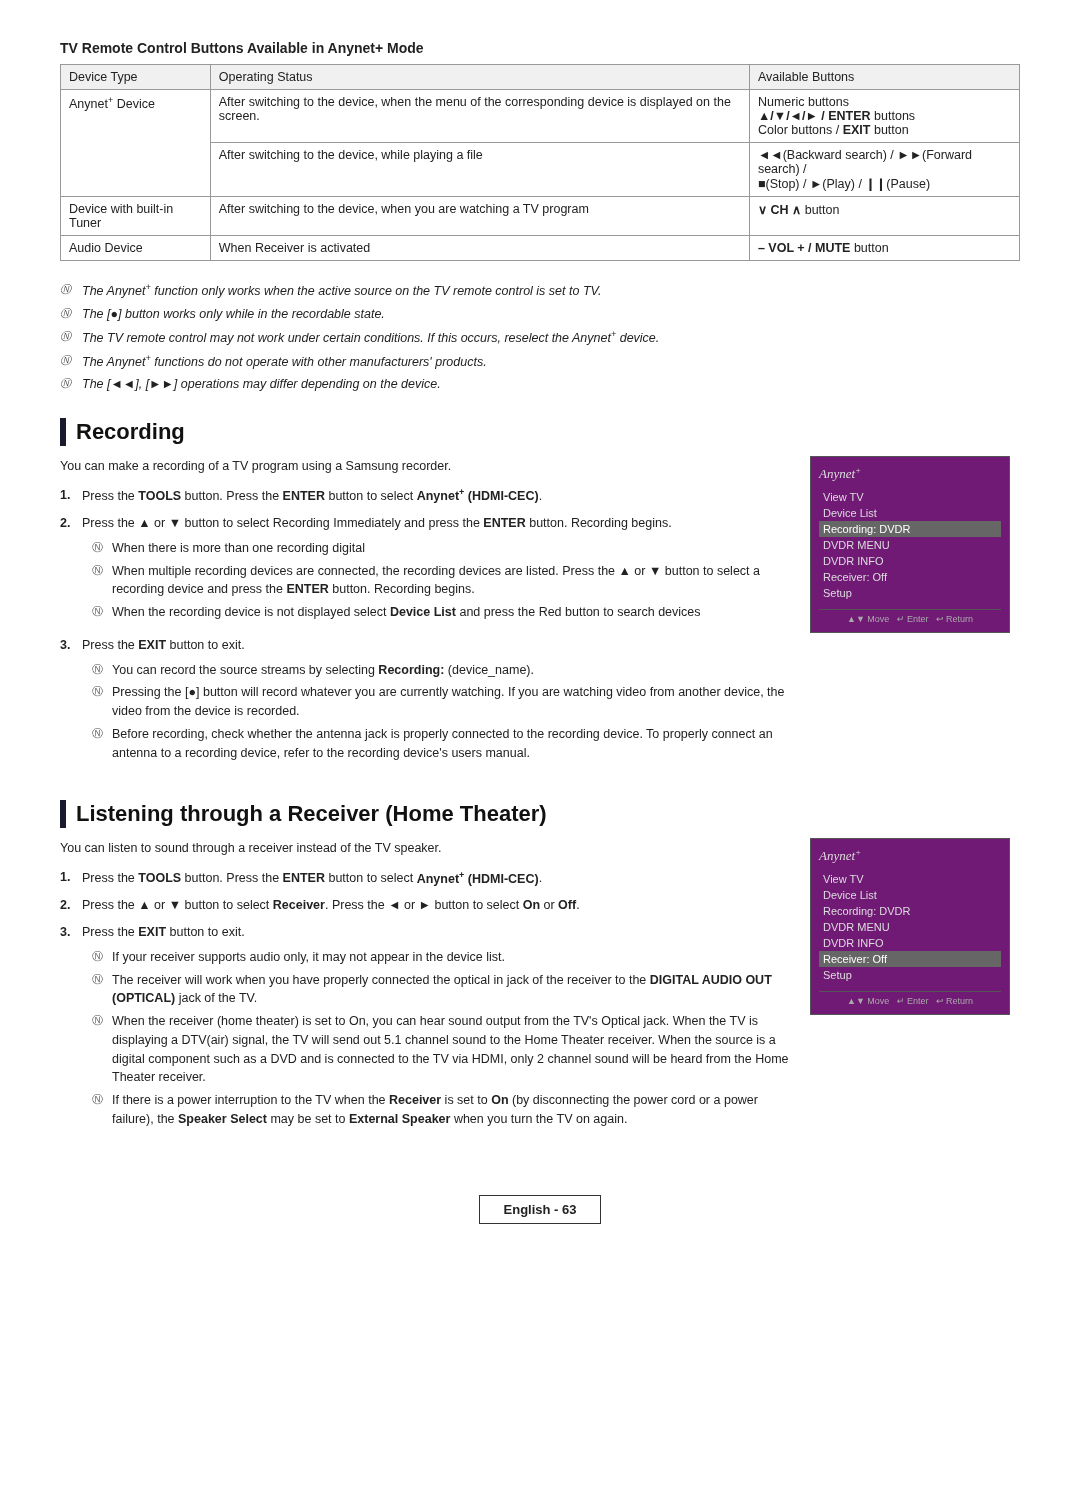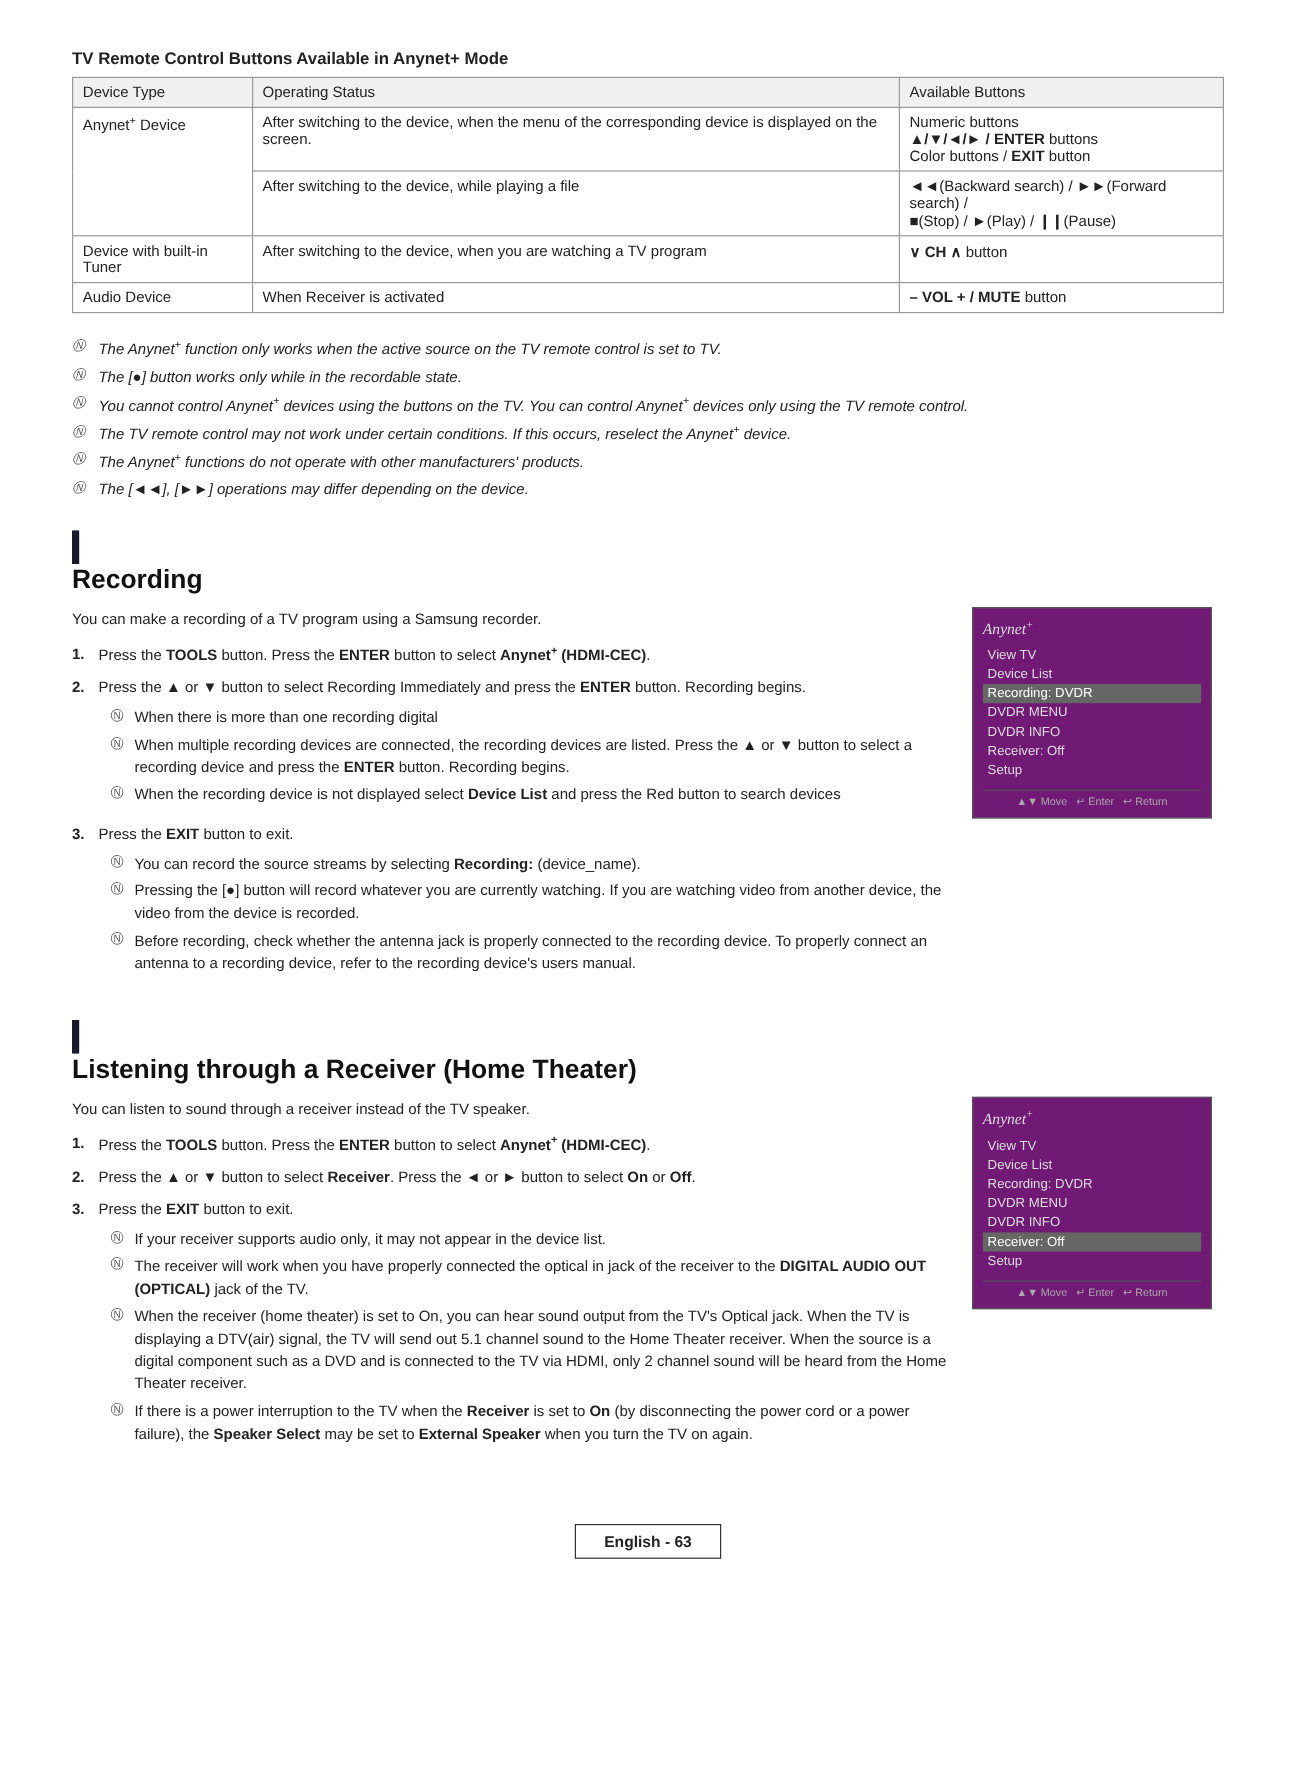--- a/index.html
+++ b/index.html
@@ -61,22 +61,22 @@
       content: "Ⓝ";
       position: absolute;
       left: 0;
       font-size: 11px;
       color: #555;
     }
 
     
     .section-header {
       display: flex;
+      align-items: center;
       margin: 22px 0 10px 0;
-      flex-direction: column;
     }
     .section-bar {
       width: 6px;
       height: 28px;
       background: #1a1a2e;
       margin-right: 10px;
       flex-shrink: 0;
     }
     .section-title {
       font-size: 22px;
@@ -240,21 +240,20 @@
           <td>When Receiver is activated</td>
           <td><b>– VOL + / MUTE</b> button</td>
         </tr>
       </tbody>
     </table>
   </div>
 
   <ul class="notes-list">
     <li>The Anynet<sup>+</sup> function only works when the active source on the TV remote control is set to TV.</li>
     <li>The [●] button works only while in the recordable state.</li>
-    <li>You cannot control Anynet<sup>+</sup> devices using the buttons on the TV. You can control Anynet<sup>+</sup> devices only using the TV remote control.</li>
     <li>The TV remote control may not work under certain conditions. If this occurs, reselect the Anynet<sup>+</sup> device.</li>
     <li>The Anynet<sup>+</sup> functions do not operate with other manufacturers' products.</li>
     <li>The [◄◄], [►►] operations may differ depending on the device.</li>
   </ul>
 
   <div class="section-header">
     <div class="section-bar"></div>
     <span class="section-title">Recording</span>
   </div>
 

